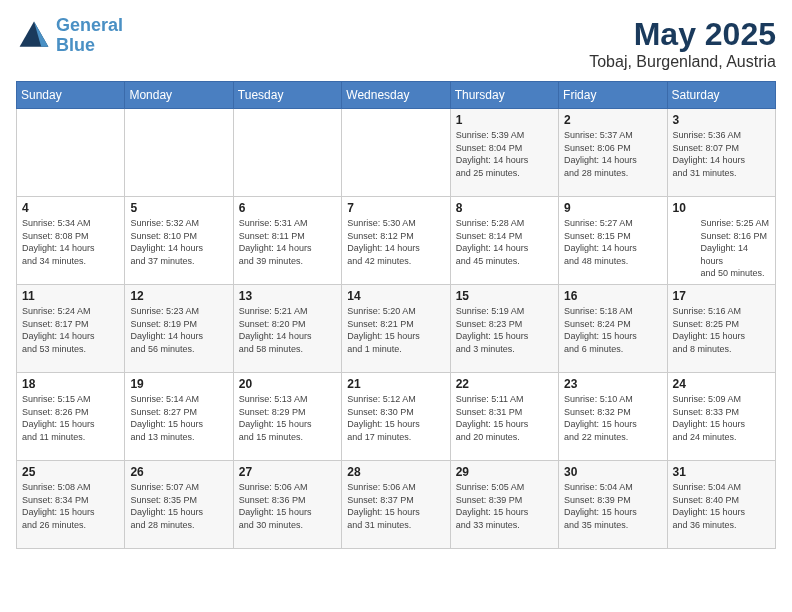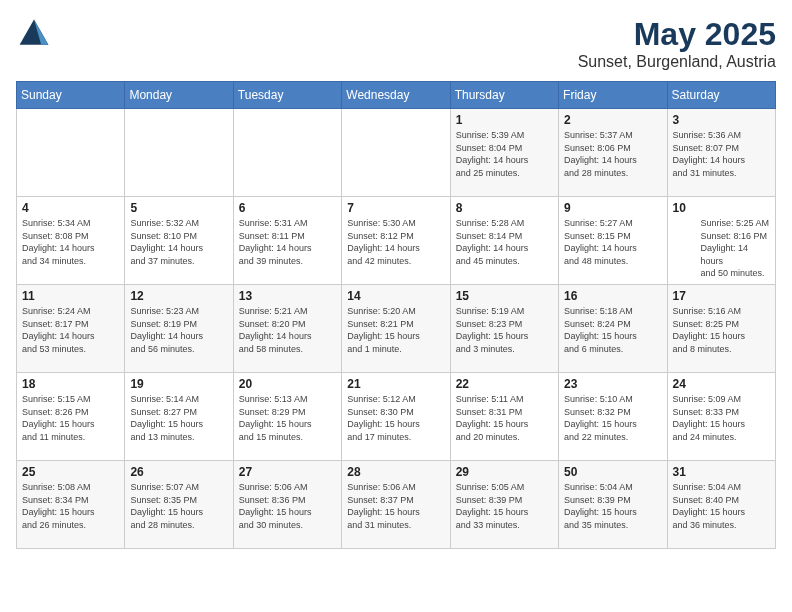--- a/index.html
+++ b/index.html
@@ -90,24 +90,28 @@
   </style>
 </head>
 <body>
 
 <div class="header">
   <div class="logo">
     <svg class="logo-icon" viewBox="0 0 40 40">
       <polygon points="20,4 36,32 4,32" fill="#1a3a5c"></polygon>
       <polygon points="20,4 36,32 28,32" fill="#4a90c4"></polygon>
     </svg>
+    <div class="logo-text">
+      <div><span>General</span></div>
+      <div style="color:#4a90c4">Blue</div>
+    </div>
   </div>
   <div class="title-block">
     <div class="calendar-title">May 2025</div>
-    <div class="calendar-subtitle">Sunset, Burgenland, Austria</div>
+    <div class="calendar-subtitle">Tobaj, Burgenland, Austria</div>
   </div>
 </div>
 
 <table>
   <thead>
     <tr>
     <th>Sunday</th>
         <th>Monday</th>
         <th>Tuesday</th>
         <th>Wednesday</th>
@@ -327,21 +331,21 @@
 and 31 minutes.</div>
         </td>
         <td>
           <span class="day-number">29</span>
           <div class="day-info" style="white-space: pre-line;">Sunrise: 5:05 AM
 Sunset: 8:39 PM
 Daylight: 15 hours
 and 33 minutes.</div>
         </td>
         <td>
-          <span class="day-number">50</span>
+          <span class="day-number">30</span>
           <div class="day-info" style="white-space: pre-line;">Sunrise: 5:04 AM
 Sunset: 8:39 PM
 Daylight: 15 hours
 and 35 minutes.</div>
         </td>
         <td>
           <span class="day-number">31</span>
           <div class="day-info" style="white-space: pre-line;">Sunrise: 5:04 AM
 Sunset: 8:40 PM
 Daylight: 15 hours

